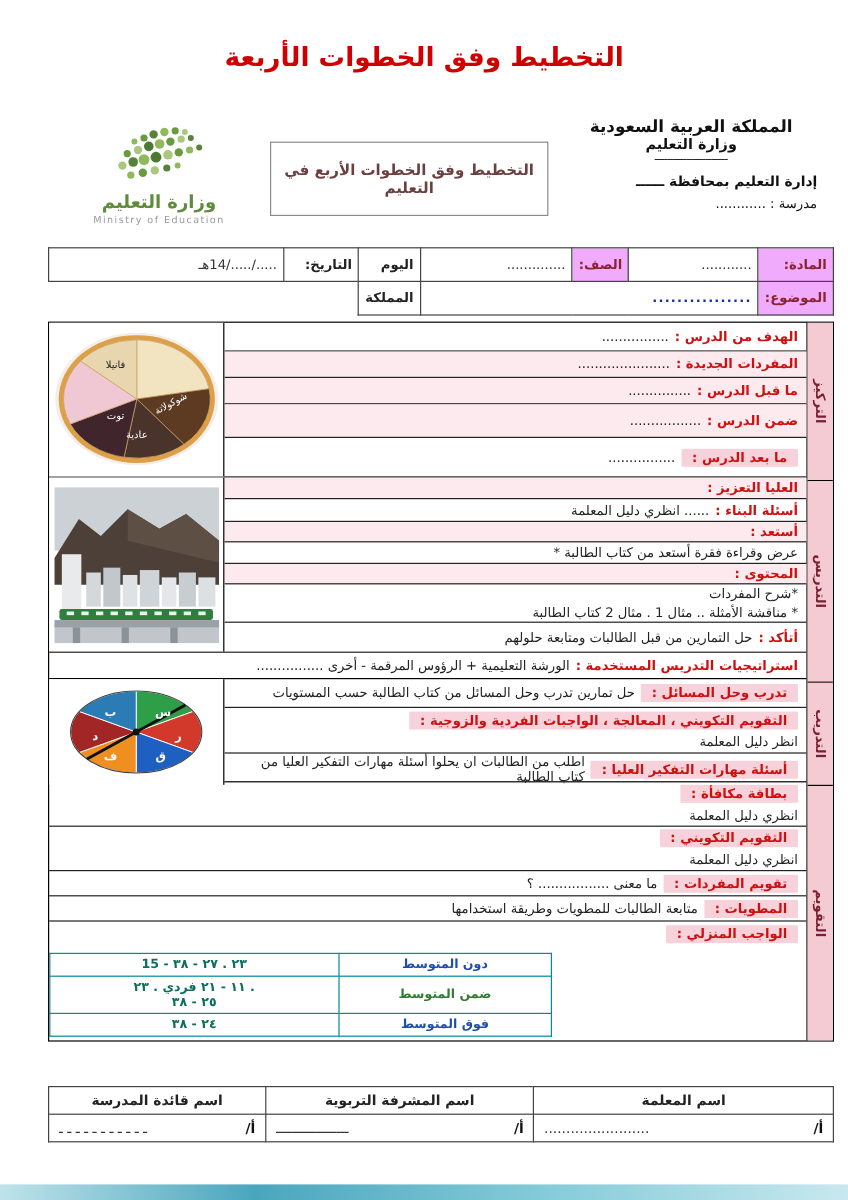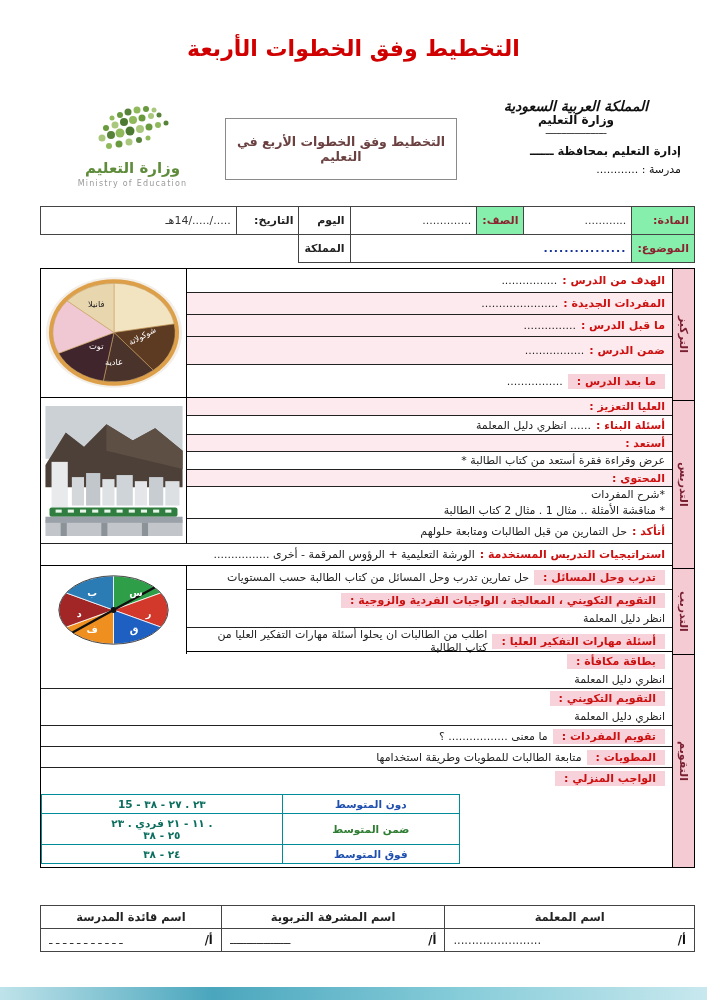--- a/index.html
+++ b/index.html
@@ -3,35 +3,35 @@
 <meta charset="utf-8">
 <style>
   *{margin:0;padding:0;box-sizing:border-box}
   body{font-family:"DejaVu Sans",sans-serif;background:#fff;color:#111}
   .page{position:relative;width:707px;height:1000px;background:#fff;overflow:hidden;direction:rtl}
   .title{position:absolute;top:36px;left:0;right:0;text-align:center;font-size:22px;font-weight:bold;color:#d10000;letter-spacing:.5px}
 
   
   .header{position:absolute;top:96px;right:12px;left:40px;height:106px;display:flex}
   .hdr-right{width:242px;text-align:center;padding-top:2px}
-  .callig1{font-size:14px;font-weight:bold;font-style:italic}
+  .callig1{font-size:14px;font-weight:bold;}
   .callig2{font-size:12px;font-weight:bold;margin-top:-1px}
   .callig-div{font-size:9px;line-height:8px;color:#222;letter-spacing:-1px}
   .admin{font-size:11.5px;font-weight:bold;margin-top:9px;text-align:right;padding-right:14px}
   .school{font-size:11px;margin-top:5px;text-align:right;padding-right:14px}
   .hdr-center{flex:1;display:flex;align-items:center;justify-content:center}
   .center-box{width:232px;height:62px;border:1px solid #8a8a8a;display:flex;align-items:center;justify-content:center;text-align:center;font-size:12.5px;font-weight:bold;color:#6b4040;padding:4px}
   .hdr-left{width:188px;display:flex;flex-direction:column;align-items:center;padding-top:8px}
   .logo-ar{font-size:15px;font-weight:bold;color:#5e8c3a;margin-top:3px}
   .logo-en{font-size:8px;color:#9a9a9a;letter-spacing:1.2px;margin-top:2px}
 
   
   .formtbl{position:absolute;top:206px;right:12px;left:40px;border-collapse:collapse;table-layout:fixed;font-size:11px}
   .formtbl td{border:1px solid #444;height:28px;padding:2px 5px;vertical-align:middle;}
-  .formtbl td.lab{background:#86efac;color:#8a2430;font-weight:bold}
+  .formtbl td.lab{background:#f0abfc;color:#8a2430;font-weight:bold}
   .formtbl td.plain{font-weight:bold;color:#222}
   .formtbl td.noborder{border:none}
   .dots{color:#333}
   .bluedots{color:#16339c;font-weight:bold;letter-spacing:1px;text-align:right;padding-right:20px}
 
   
   .main{position:absolute;top:268px;right:12px;left:40px;height:600px;border:1.4px solid #000;display:flex;background:#fff}
   .side{width:22px;display:flex;flex-direction:column;border-left:1px solid #000}
   .side-cell{background:#f5cbd3;border-bottom:1px solid #000;display:flex;align-items:center;justify-content:center}
   .side-cell:last-child{border-bottom:none}

